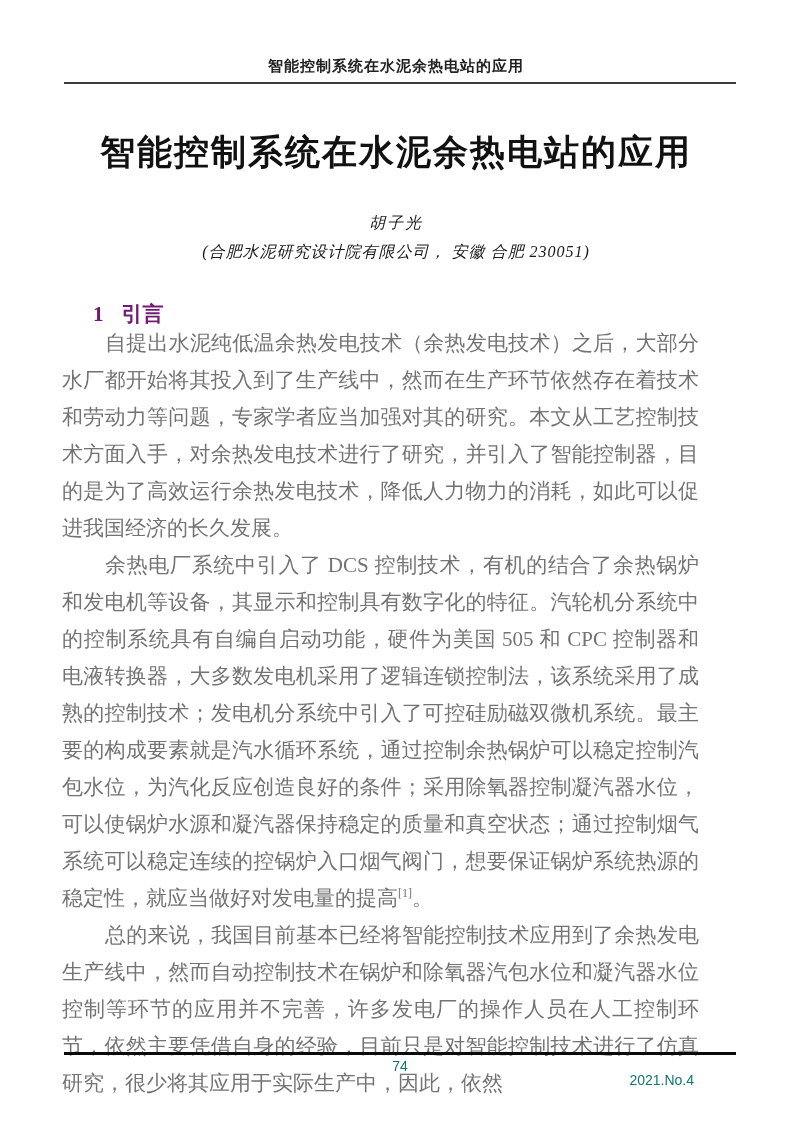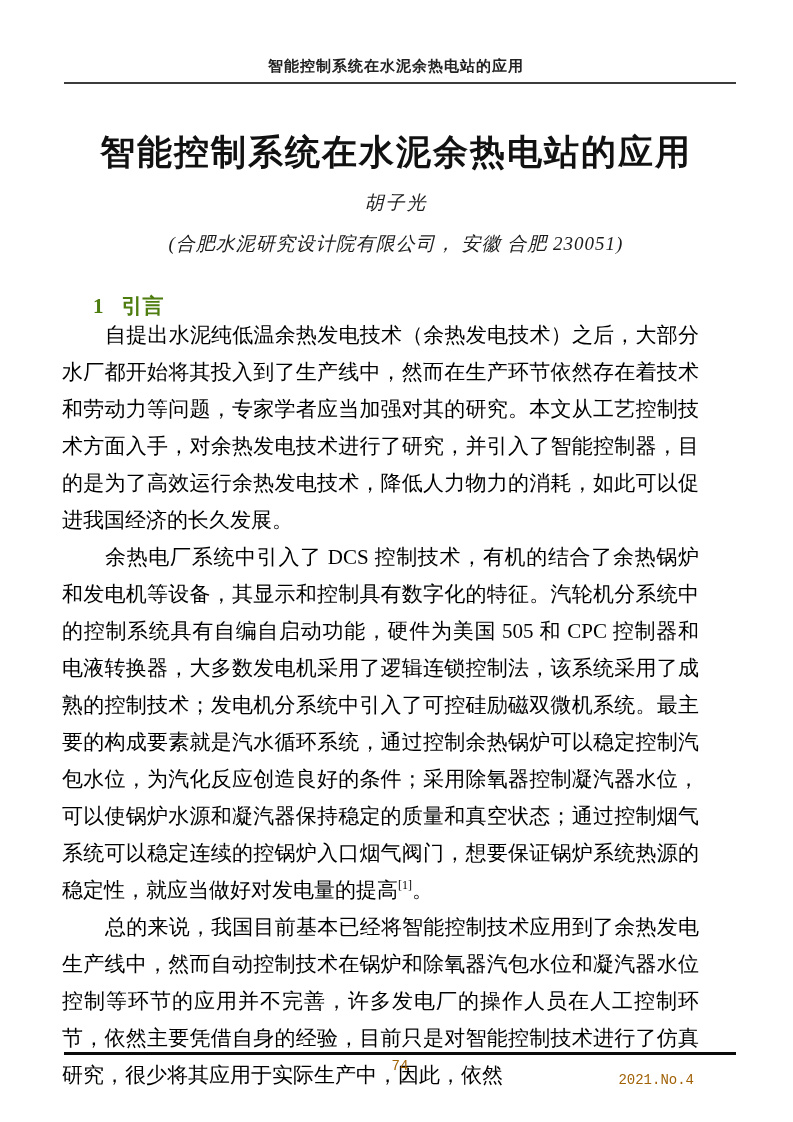--- a/index.html
+++ b/index.html
@@ -32,63 +32,63 @@
   .article-title {
     margin: 47px 40px 0 40px;
     text-align: center;
     font-size: 35px;
     font-weight: bold;
     line-height: 44px;
     letter-spacing: 2px;
     color: #111;
   }
   .author {
-    margin-top: 16px;
+    margin-top: 36px;
     text-align: center;
-    font-size: 19px;
+    font-size: 16px;
     line-height: 24px;
     font-style: italic;
     letter-spacing: 2px;
   }
   .affiliation {
-    margin-top: 16px;
+    margin-top: 4px;
     text-align: center;
-    font-size: 19px;
+    font-size: 16px;
     line-height: 26px;
     font-style: italic;
     letter-spacing: 1px;
   }
   
   .article {
     margin: 0 93px 0 62px;
   }
   .section-heading {
     margin: 38px 0 0 0;
     padding-left: 31px;
     font-size: 21px;
     font-weight: bold;
     line-height: 22px;
-    color: #4d7c0f;
+    color: #701a75;
   }
   .section-heading + .section-heading,
   .paragraph + .section-heading {
     margin-top: 6px;
   }
   .section-number {
     display: inline-block;
     margin-right: 18px;
     font-family: "Liberation Serif", "DejaVu Serif", serif;
   }
   .paragraph {
     margin: 0;
     font-size: 21px;
     line-height: 37px;
     text-align: justify;
     text-indent: 43px;
-    color: #000000;
+    color: #737373;
   }
   .ref-sup {
     font-size: 12px;
     line-height: 0;
     vertical-align: super;
     letter-spacing: 0;
   }
   
   .footer {
     position: absolute;
@@ -99,23 +99,23 @@
   .footer-rule {
     border: 0;
     border-top: 3px solid #0a0a0a;
     height: 0;
     margin: 0;
   }
   .footer-row {
     position: relative;
     height: 22px;
     margin-top: 3px;
-    font-family: Liberation Mono, monospace;
+    font-family: Liberation Sans, sans-serif;
     font-size: 14px;
-    color: #a16207;
+    color: #0f766e;
   }
   .page-number {
     position: absolute;
     left: 0;
     right: 0;
     text-align: center;
   }
   .issue-number {
     position: absolute;
     right: 42px;

